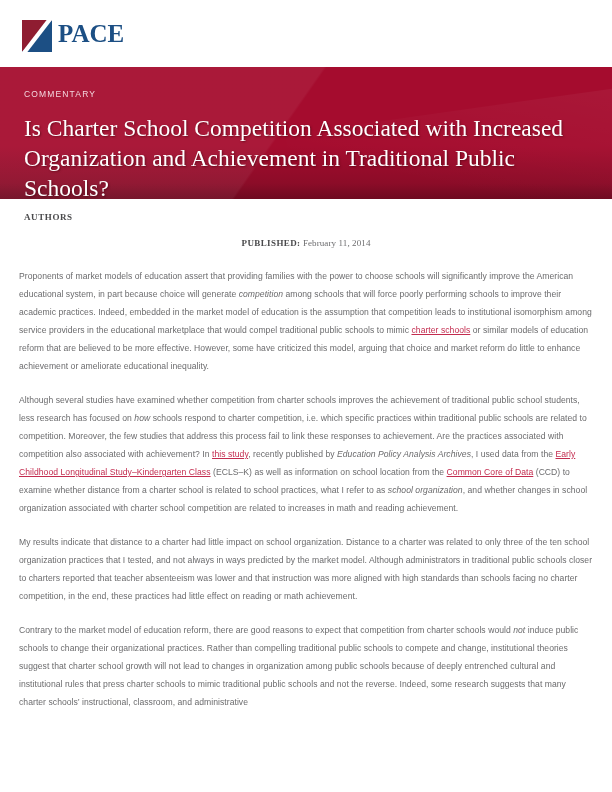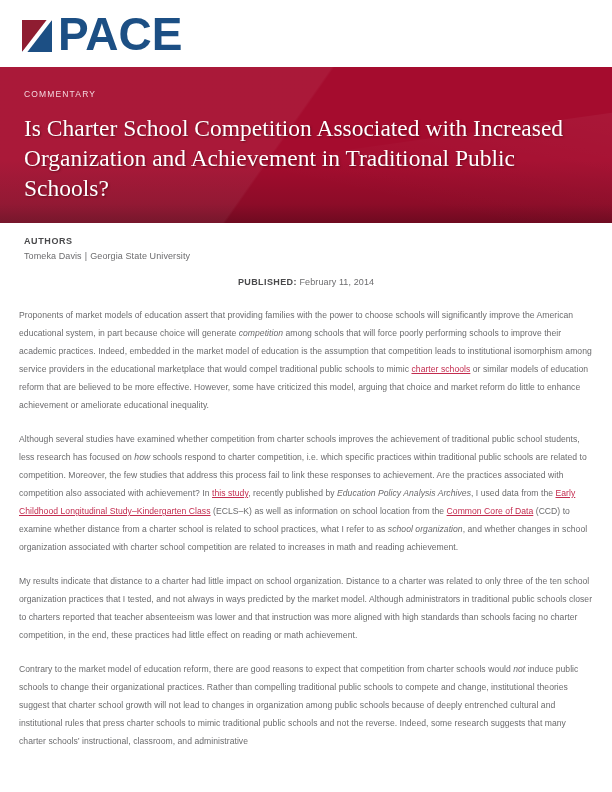--- a/index.html
+++ b/index.html
@@ -51,39 +51,39 @@
     clip-path: polygon(100% 0, 100% 100%, 0 100%);
   }
   .logo-mark .slash {
     position: absolute;
     left: 0; top: 0;
     width: 100%; height: 100%;
     background: #ffffff;
     clip-path: polygon(82% 0, 100% 0, 18% 100%, 0 100%);
   }
   .logo-word {
-    font-family: Liberation Sans, sans-serif;
+    font-family: Liberation Serif, serif;
     font-weight: bold;
-    font-size: 46px;
+    font-size: 25px;
     line-height: 30px;
     letter-spacing: 0px;
     color: #1c4f84;
     margin-left: 6px;
     margin-top: -1px;
   }
 
   
   .banner {
     position: relative;
     background:
       linear-gradient(125deg, rgba(255,255,255,0.055) 0%, rgba(255,255,255,0.055) 46%, rgba(255,255,255,0.0) 46.4%, rgba(255,255,255,0.0) 100%),
       linear-gradient(180deg, #a50c2e 0%, #a50c2e 60%, #8c0c28 88%, #6e0a20 100%);
     padding: 22px 24px 28px 24px;
     box-sizing: border-box;
-    height: 156px;
+    height: 132px;
     overflow: hidden;
   }
   .banner::after {
     content: "";
     position: absolute;
     right: -40px;
     bottom: -30px;
     width: 360px;
     height: 120px;
     background: linear-gradient(200deg, rgba(255,255,255,0.05), rgba(255,255,255,0) 60%);
@@ -104,20 +104,21 @@
     color: #ffffff;
     margin: 0;
     font-weight: normal;
     text-shadow: 1px 1px 2px rgba(60,0,12,0.55);
     max-width: 560px;
   }
 
   
   .meta {
     padding: 13px 24px 0 24px;
+    font-family: Liberation Serif, serif;
   }
   .meta-label {
     font-size: 9px;
     font-weight: bold;
     letter-spacing: 0.6px;
     color: #4a4a4c;
     margin: 0 0 5px 0;
   }
   .meta-value {
     font-size: 9px;
@@ -173,23 +174,20 @@
   </div>
 </div>
 
 <div class="banner">
   <div class="kicker">COMMENTARY</div>
   <h1 class="banner-title">Is Charter School Competition Associated with Increased Organization and Achievement in Traditional Public Schools?</h1>
 </div>
 
 <div class="meta">
   <div class="meta-label">AUTHORS</div>
-  <div class="meta-value">
-    <span>Tomeka Davis</span><span class="sep">|</span><span>Georgia State University</span>
-  </div>
   <div class="published">
     <b>PUBLISHED:</b>
     <span>February 11, 2014</span>
   </div>
 </div>
 
 <div class="article" id="article-body">
     <p><span>Proponents of market models of education assert that providing families with the power to choose schools will significantly improve the American educational system, in part because choice will generate </span><em>competition</em><span> among schools that will force poorly performing schools to improve their academic practices. Indeed, embedded in the market model of education is the assumption that competition leads to institutional isomorphism among service providers in the educational marketplace that would compel traditional public schools to mimic </span><a href="#">charter schools</a><span> or similar models of education reform that are believed to be more effective. However, some have criticized this model, arguing that choice and market reform do little to enhance achievement or ameliorate educational inequality.</span></p>
     <p><span>Although several studies have examined whether competition from charter schools improves the achievement of traditional public school students, less research has focused on </span><em>how</em><span> schools respond to charter competition, i.e. which specific practices within traditional public schools are related to competition. Moreover, the few studies that address this process fail to link these responses to achievement. Are the practices associated with competition also associated with achievement? In </span><a href="#">this study</a><span>, recently published by </span><em>Education Policy Analysis Archives</em><span>, I used data from the </span><a href="#">Early Childhood Longitudinal Study–Kindergarten Class</a><span> (ECLS–K) as well as information on school location from the </span><a href="#">Common Core of Data</a><span> (CCD) to examine whether distance from a charter school is related to school practices, what I refer to as </span><em>school organization</em><span>, and whether changes in school organization associated with charter school competition are related to increases in math and reading achievement.</span></p>
     <p><span>My results indicate that distance to a charter had little impact on school organization. Distance to a charter was related to only three of the ten school organization practices that I tested, and not always in ways predicted by the market model. Although administrators in traditional public schools closer to charters reported that teacher absenteeism was lower and that instruction was more aligned with high standards than schools facing no charter competition, in the end, these practices had little effect on reading or math achievement.</span></p>

